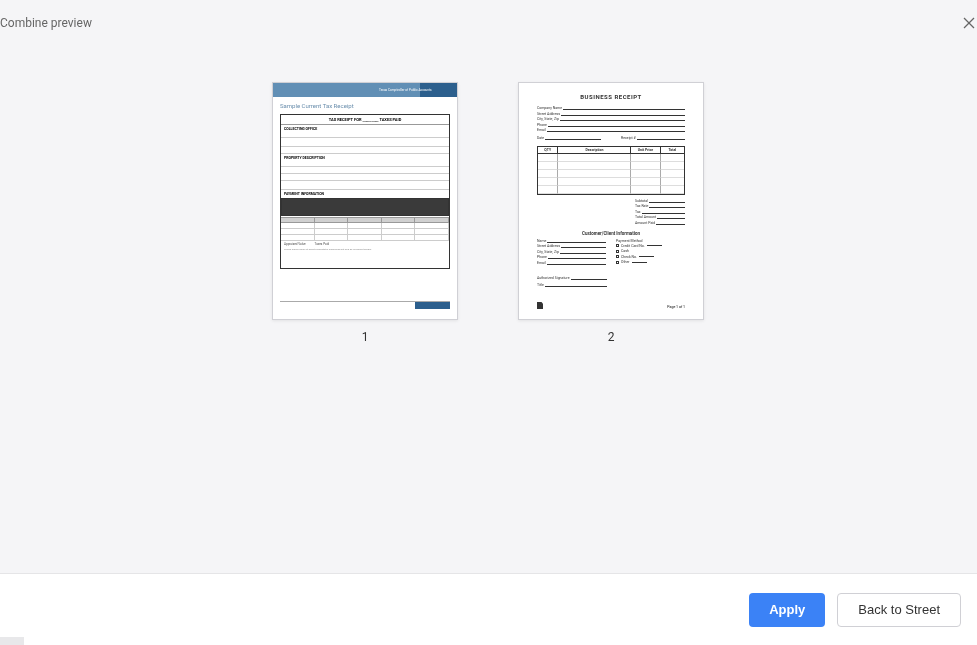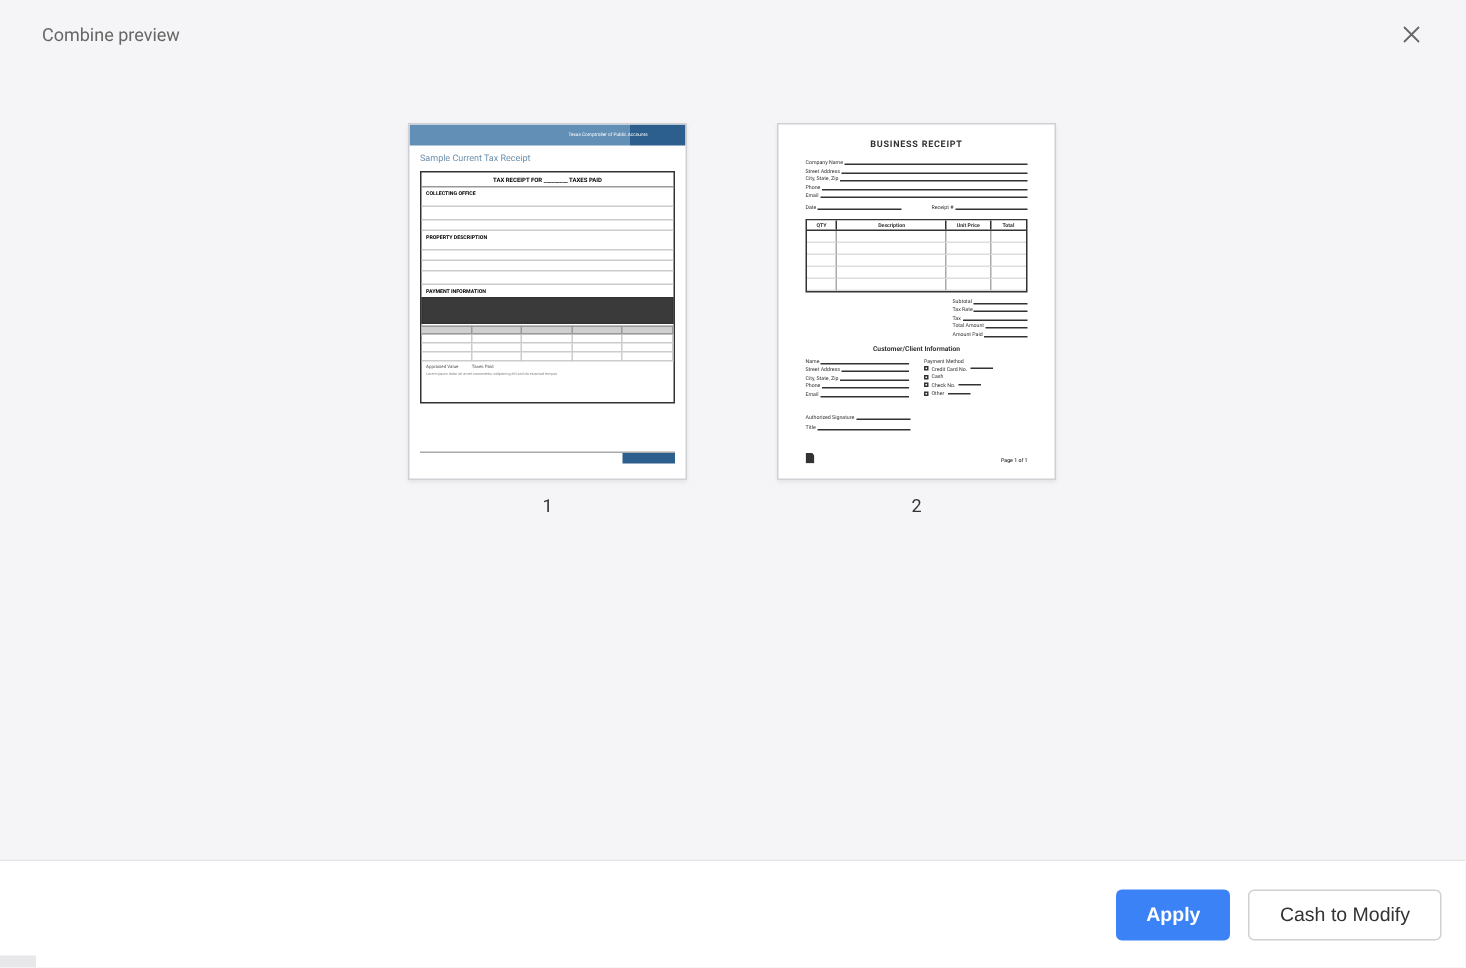--- a/index.html
+++ b/index.html
@@ -15,21 +15,21 @@
       overflow: hidden;
       position: relative;
     }
     .header {
       height: 46px;
       background: #f5f5f7;
       border-bottom: 1px solid #e5e5e7;
       display: flex;
       align-items: center;
       justify-content: space-between;
-      padding: 0 28px;
+      padding: 0 0;
       gap: 36px;
     }
     .header-title {
       font-size: 12px;
       color: #666;
     }
     .close-btn {
       width: 16px;
       height: 16px;
       display: flex;
@@ -560,15 +560,15 @@
         <div class="t2-page">Page 1 of 1</div>
       </div>
       <div class="thumb-label">2</div>
     </div>
 
   </div>
 </div>
 
 <div class="footer">
   <button class="btn btn-primary">Apply</button>
-  <button class="btn btn-secondary">Cash to Modify</button>
+  <button class="btn btn-secondary">Back to Street</button>
   <div class="bottom-strip"></div>
 </div>
 
 </body></html>

